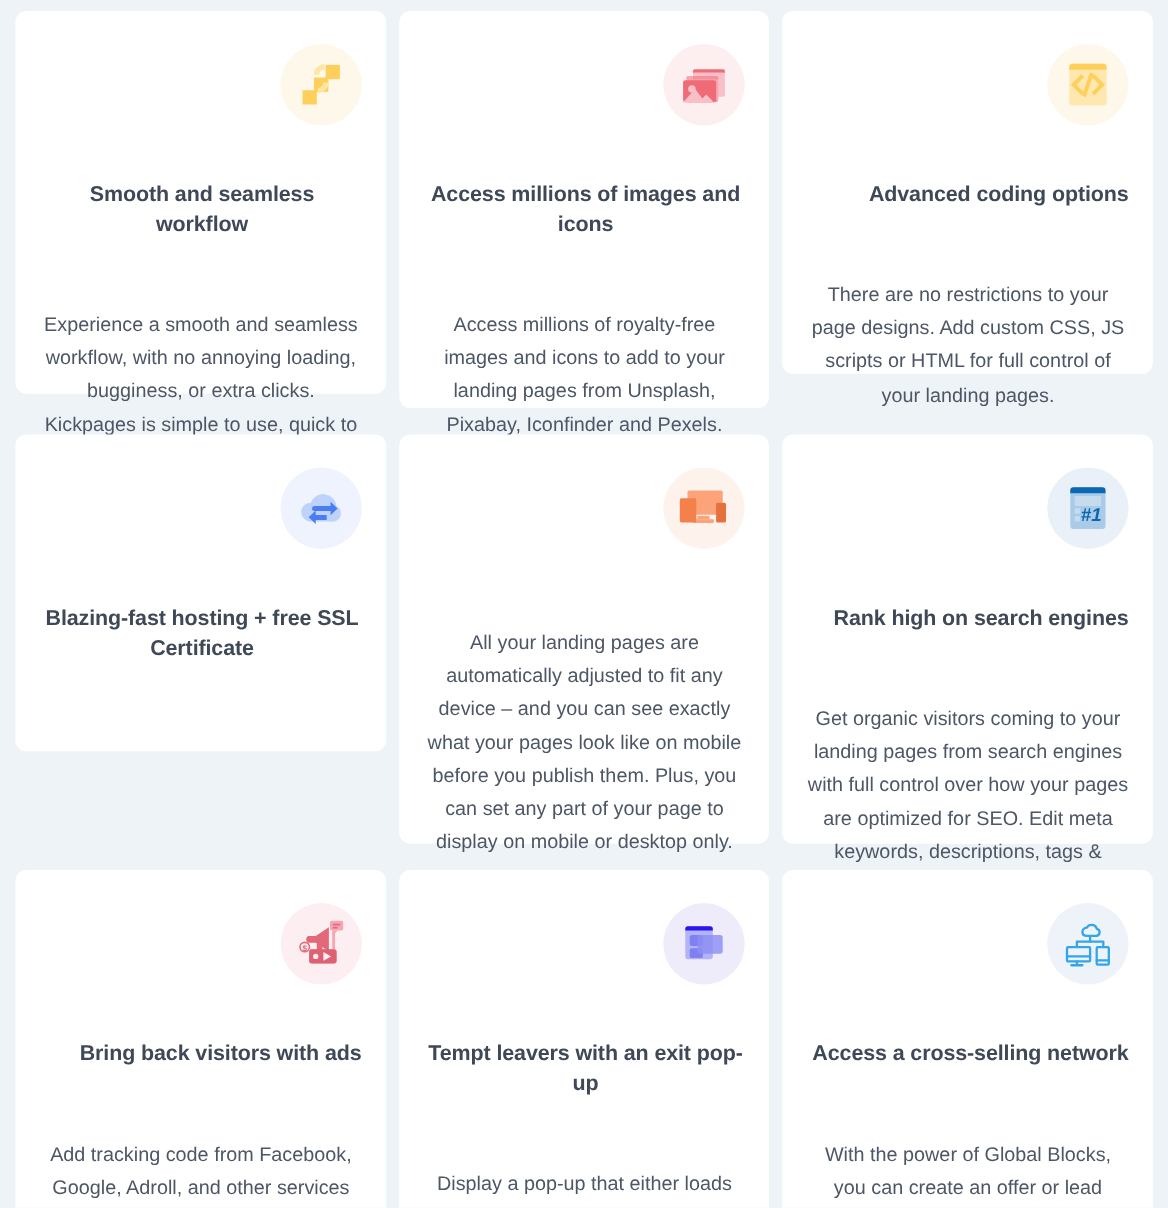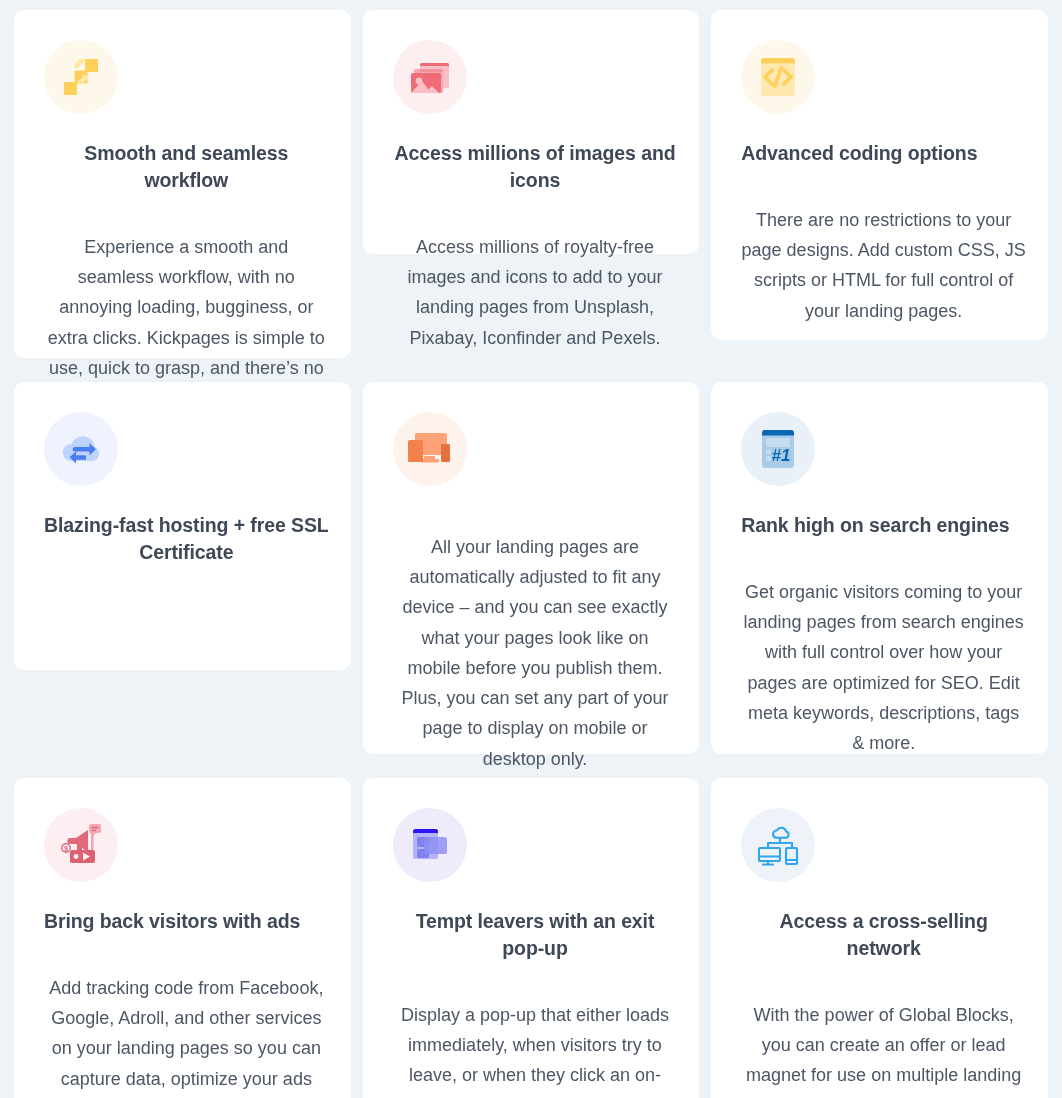--- a/index.html
+++ b/index.html
@@ -17,25 +17,26 @@
     padding: 10px 14px 0 14px;
     display: grid;
     grid-template-columns: repeat(3, 1fr);
     column-gap: 12px;
     row-gap: 24px;
   }
 
   .feature-card {
     background: #ffffff;
     border-radius: 10px;
-    padding: 30px 22px 26px 30px;
+    padding: 30px 22px 26px 14px;
     display: flex;
     flex-direction: column;
-    align-items: flex-start;
+    align-items: flex-end;
     text-align: center;
+    gap: 24px;
   }
 
   .icon-bubble {
     width: 74px;
     height: 74px;
     border-radius: 50%;
     display: flex;
     align-items: center;
     justify-content: center;
     flex: 0 0 auto;
@@ -74,21 +75,21 @@
         <rect x="15.5" y="15.5" width="13" height="13" fill="#ffcf5c"></rect>
         <rect x="5" y="27" width="13" height="13" fill="#ffcf5c"></rect>
         <path d="M25 3 A11 11 0 0 0 15 13 L20 13 A6 6 0 0 1 25 8 Z" fill="#ffe6a3"></path>
         <path d="M19 30 A11 11 0 0 1 29 20 L29 25 A6 6 0 0 0 24 30 Z" fill="#ffe6a3" transform="rotate(180 24 25)"></path>
       </svg>
     </div>
     <div class="card-title">Smooth and seamless workflow</div>
     <div class="card-desc">Experience a smooth and seamless workflow, with no annoying loading, bugginess, or extra clicks. Kickpages is simple to use, quick to grasp, and there’s no steep learning curve.</div>
   </div>
 
-  <div class="feature-card row-1-card" style="height:244px">
+  <div class="feature-card row-1-card" style="height:361px">
     <div class="icon-bubble" style="background:#fdeeef">
       <svg width="44" height="44" viewBox="0 0 44 44">
         <rect x="12" y="8" width="29" height="4" rx="1.5" fill="#ef6b78"></rect>
         <rect x="12" y="11" width="29" height="22" rx="2" fill="#f8c0c6"></rect>
         <rect x="6" y="14" width="29" height="4" rx="1.5" fill="#ef6b78" opacity="0.55"></rect>
         <rect x="6" y="17" width="29" height="21" rx="2" fill="#f5a8b0"></rect>
         <rect x="3" y="18" width="30" height="20" rx="2" fill="#ef6b78"></rect>
         <circle cx="11" cy="26" r="3.4" fill="#f8c0c6"></circle>
         <path d="M3 38 L14 26 L23 38 Z" fill="#f8c0c6"></path>
         <path d="M17 38 L24 31 L31 38 Z" fill="#f8c0c6"></path>

